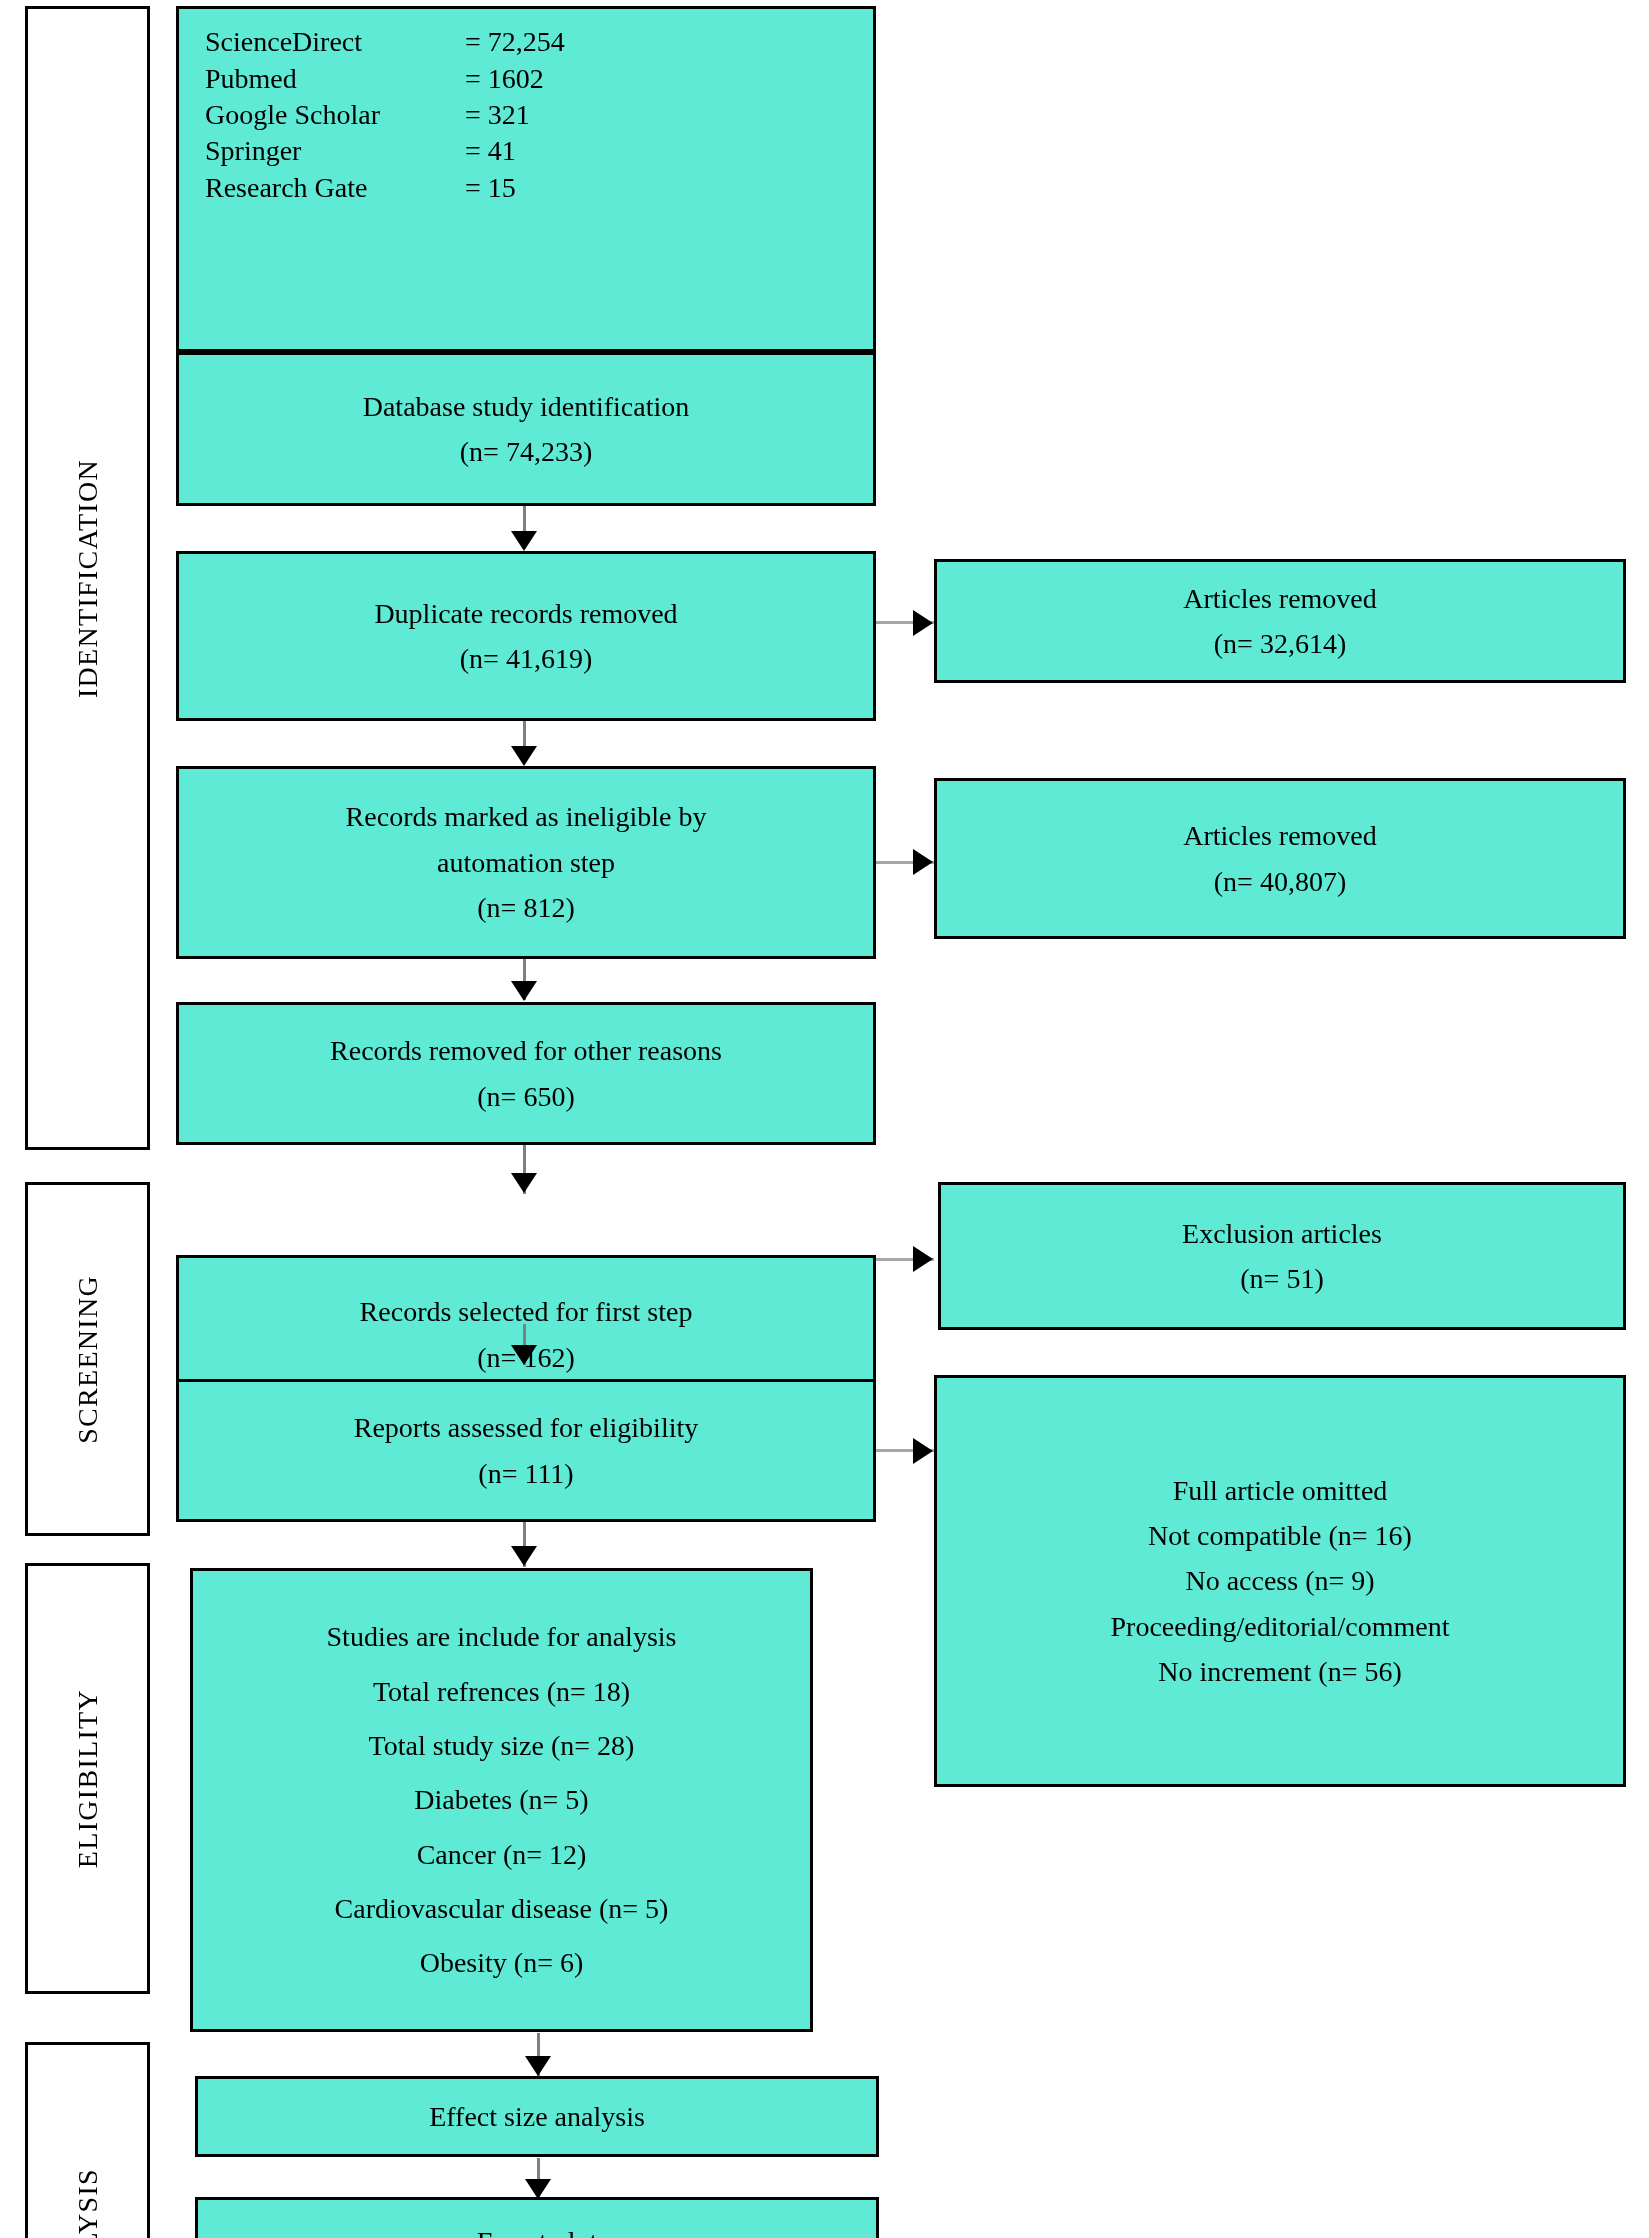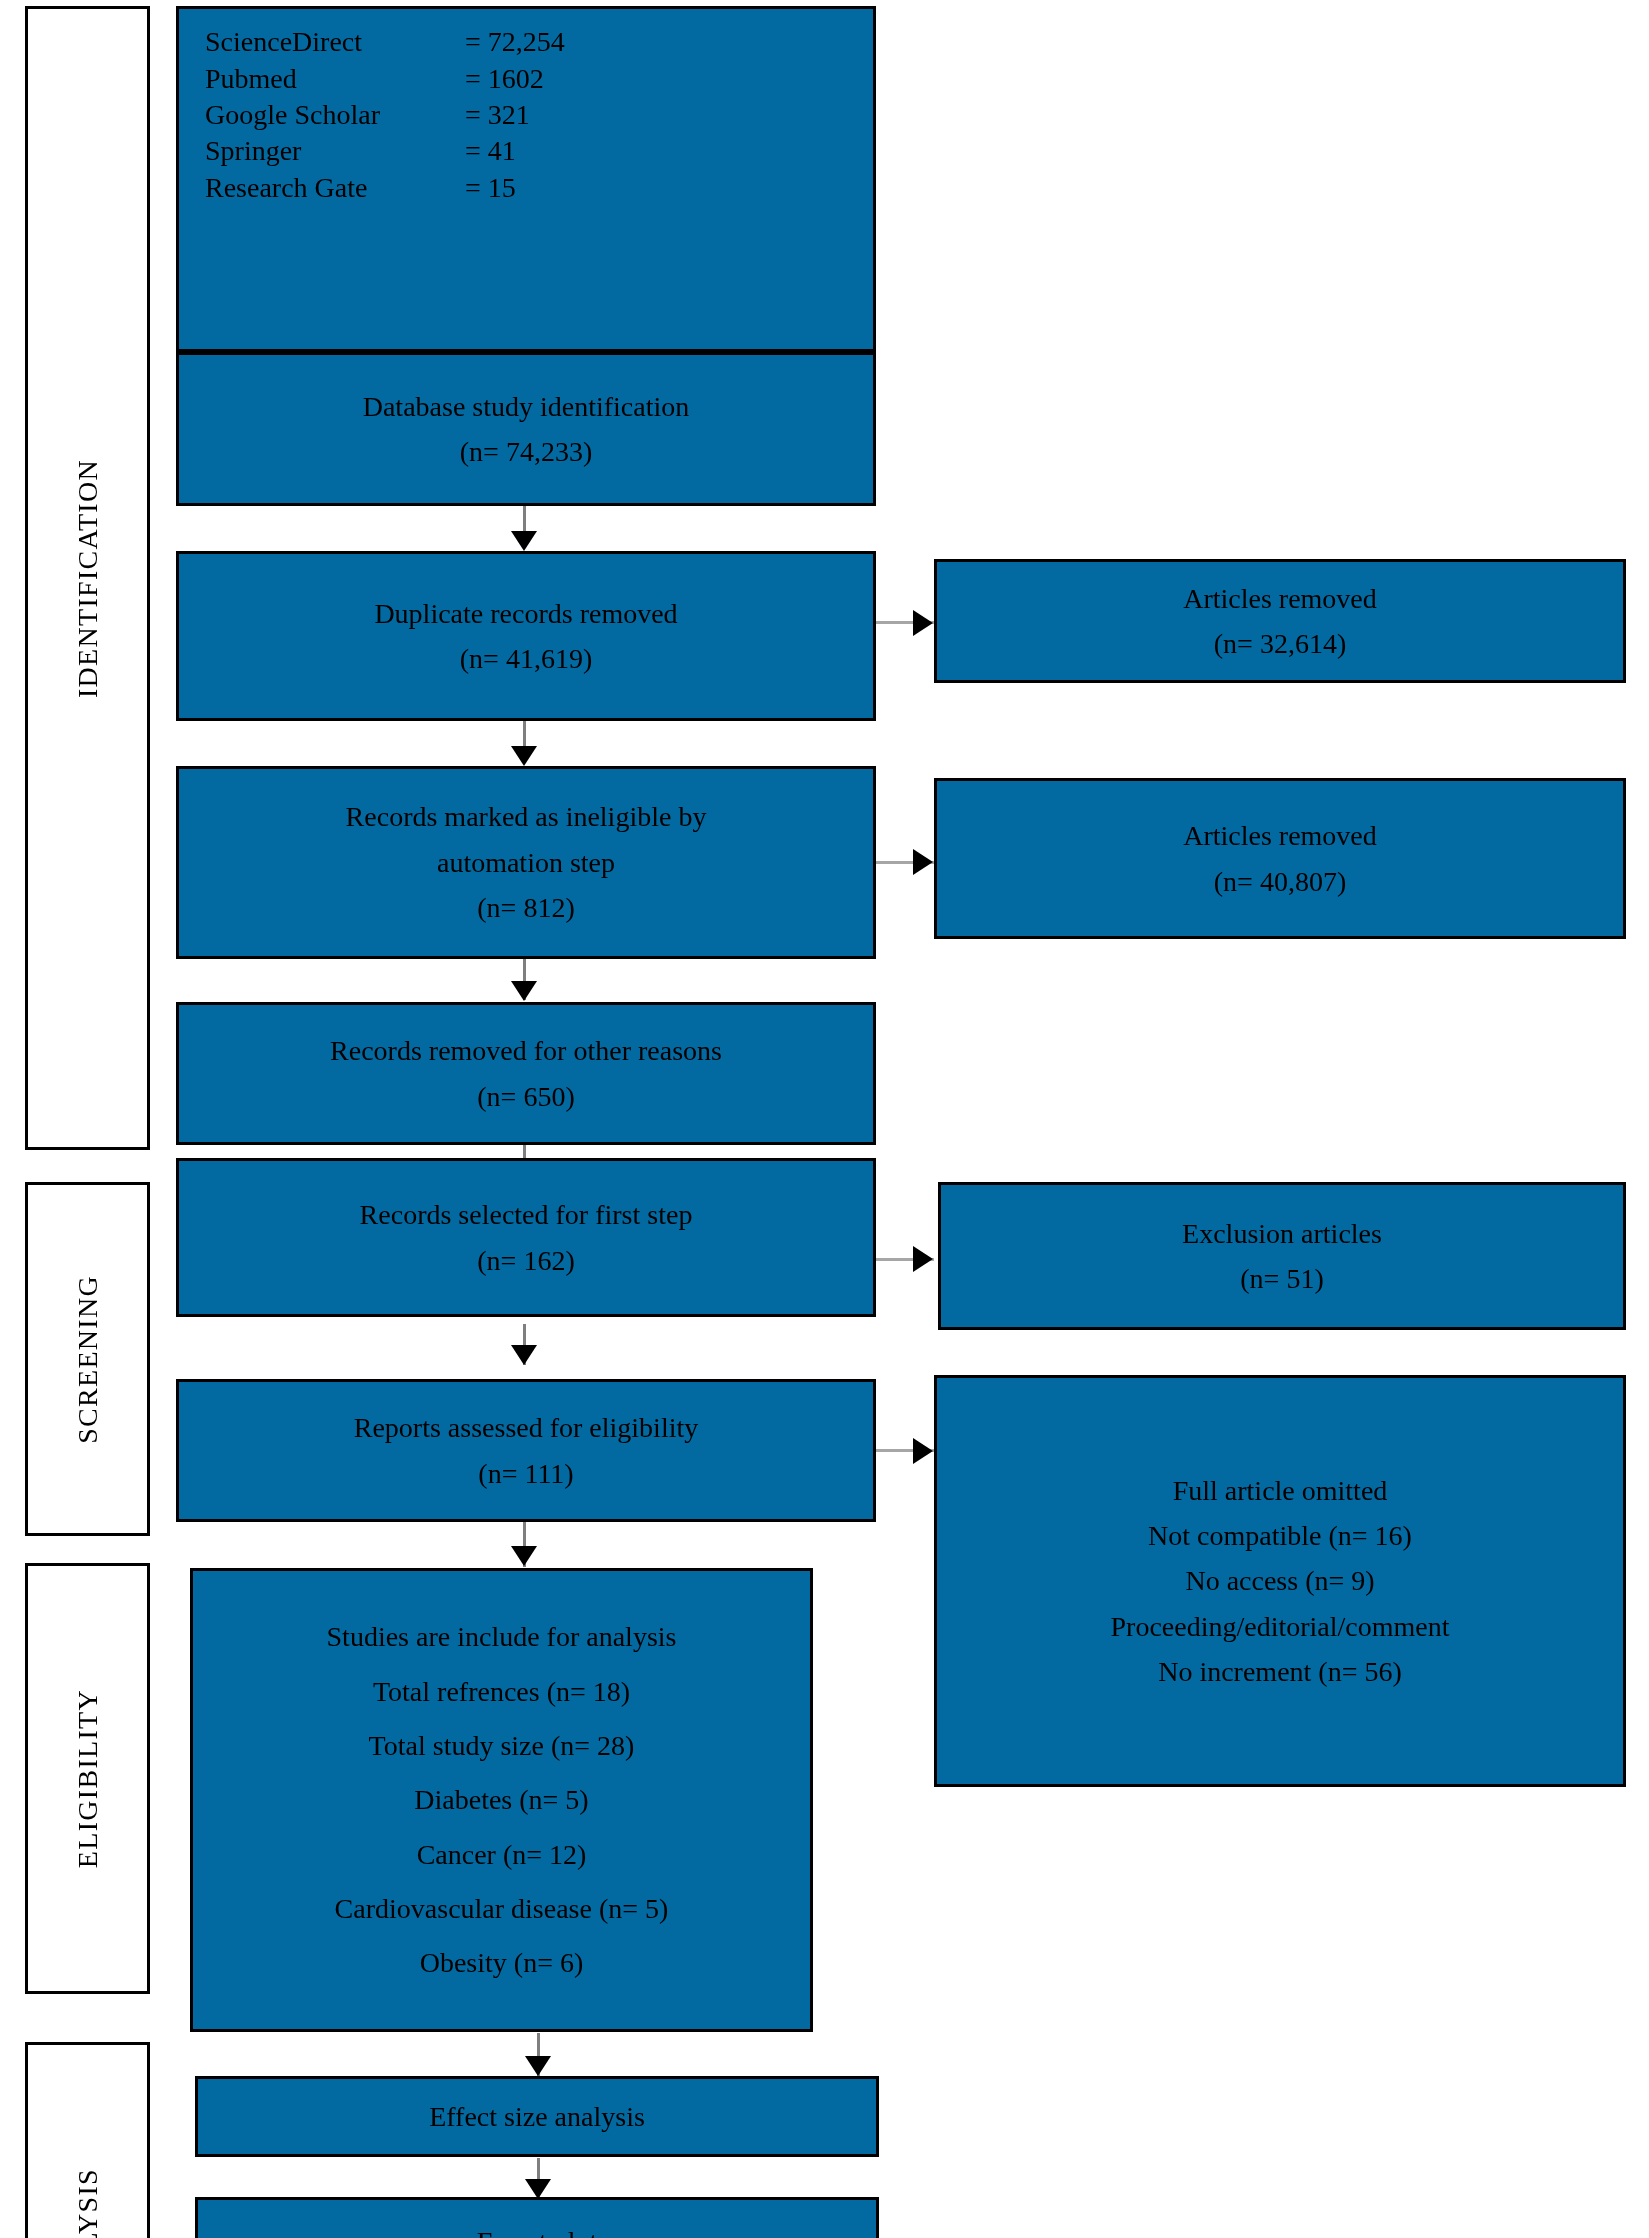--- a/index.html
+++ b/index.html
@@ -14,21 +14,21 @@
     height:2448px;
     background:#ffffff;
     overflow:hidden;
   }
 
   
   .box{
     position:absolute;
     box-sizing:border-box;
     border:3.1px solid #000000;
-    background:#0369a1;
+    background:#5eead4;
     display:flex;
     flex-direction:column;
     align-items:center;
     justify-content:center;
     text-align:center;
     line-height:1.62;
     font-size:28px;
   }
   .box .line{display:block;width:100%;}
 
@@ -167,21 +167,21 @@
   <div class="arrow-down" style="left:511px; top:981px;"></div>
 
   <div class="box" style="left:176px; top:1002px; width:700px; height:143px;">
     <span class="line">Records removed for other reasons</span>
     <span class="line">(n= 650)</span>
   </div>
 
   <div class="vline" style="left:523px; top:1145px; height:49px;"></div>
   <div class="arrow-down" style="left:511px; top:1173px;"></div>
 
-  <div class="box" style="left:176px; top:1158px; width:700px; height:159px;">
+  <div class="box" style="left:176px; top:1255px; width:700px; height:159px;">
     <span class="line">Records selected for first step</span>
     <span class="line">(n= 162)</span>
   </div>
 
   <div class="hline" style="left:876px; top:1258px; width:58px;"></div>
   <div class="arrow-right" style="left:913px; top:1246px;"></div>
 
   <div class="box" style="left:938px; top:1182px; width:688px; height:148px;">
     <span class="line">Exclusion articles</span>
     <span class="line">(n= 51)</span>

